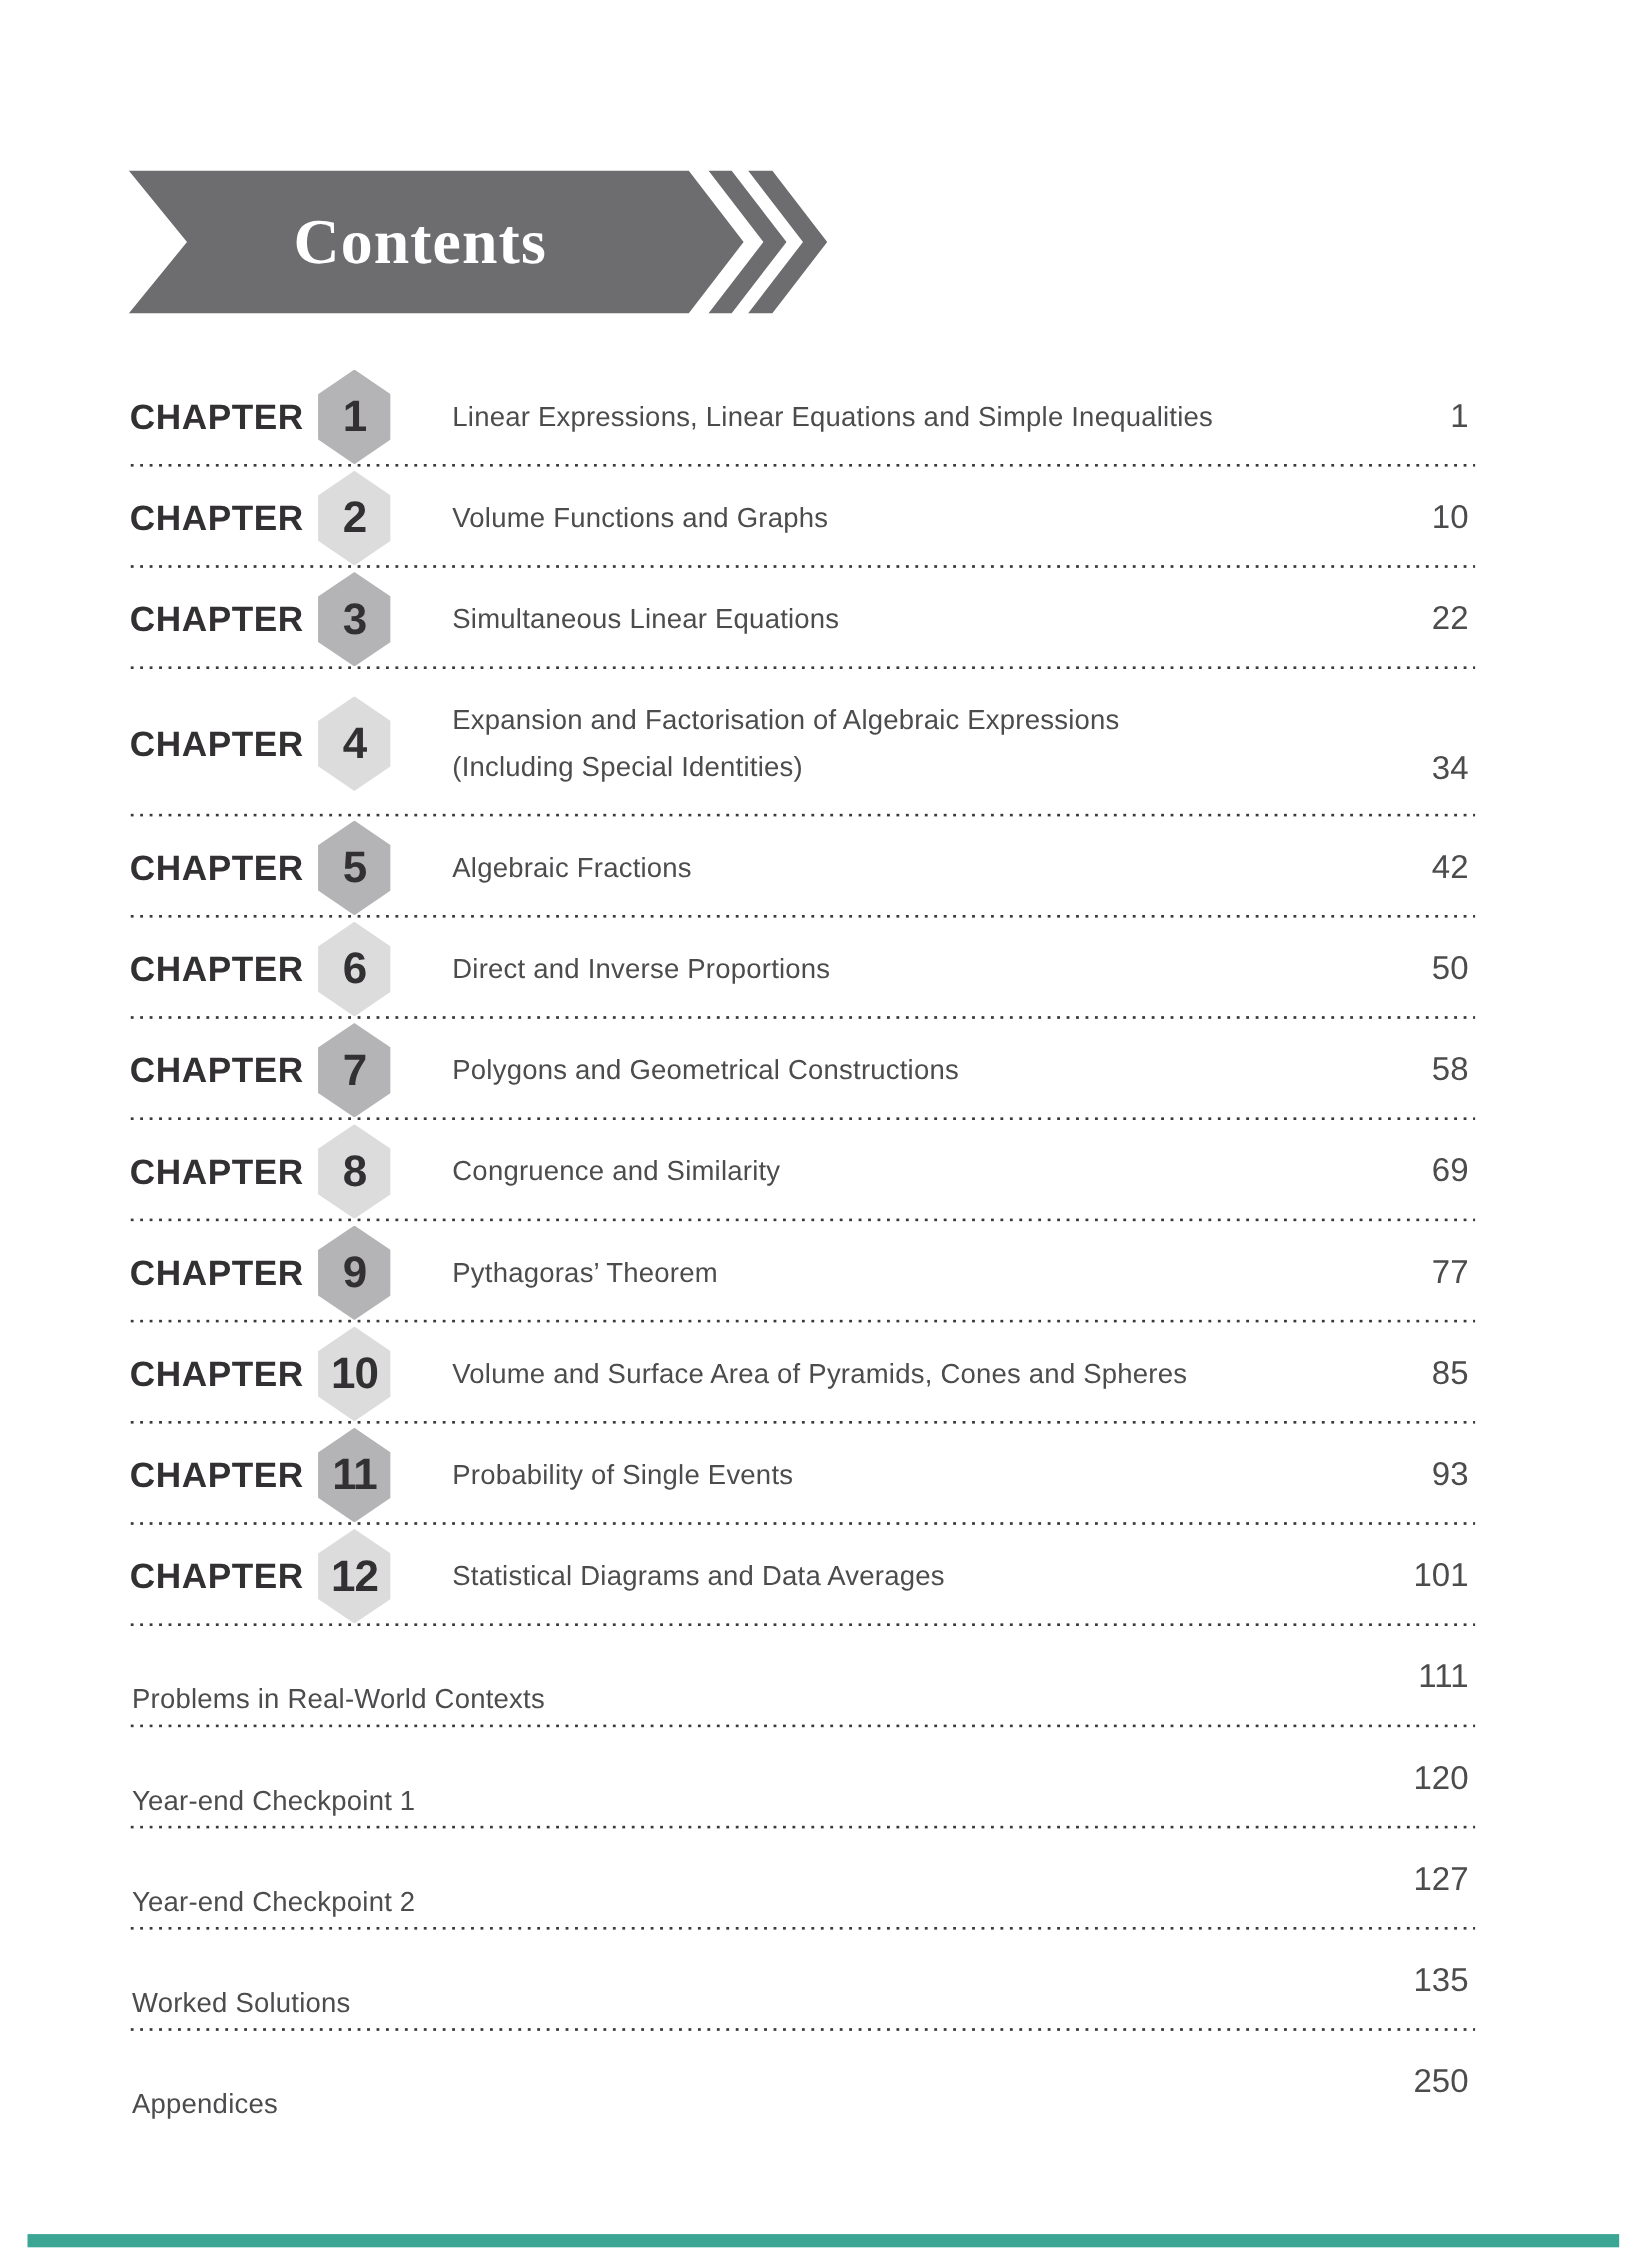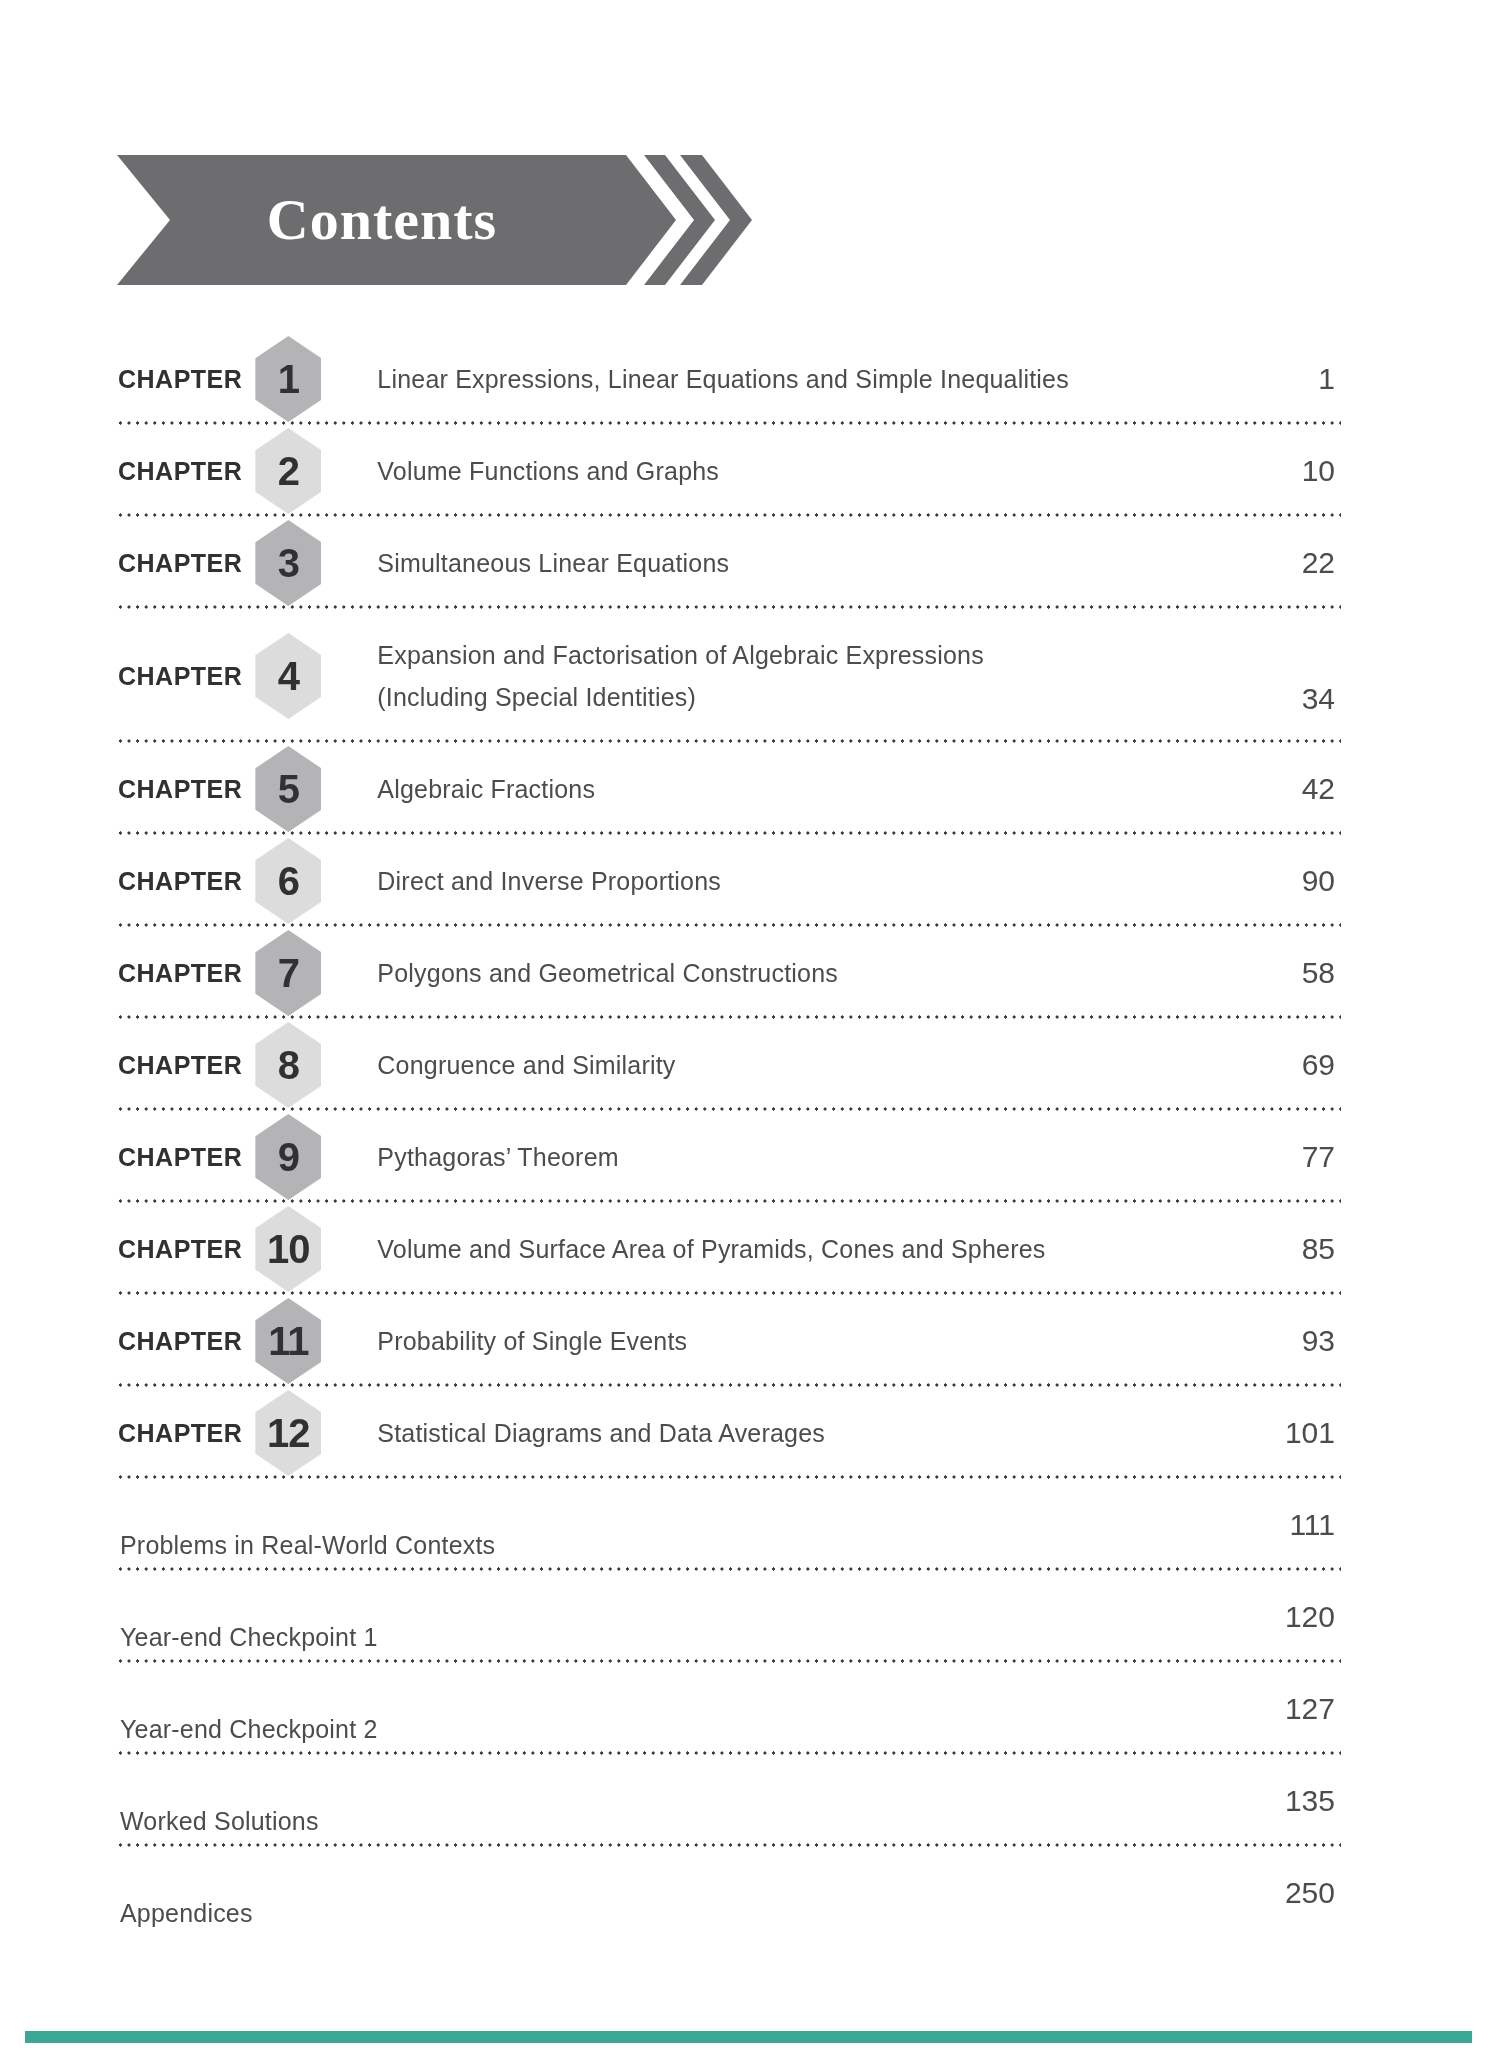--- a/index.html
+++ b/index.html
@@ -19,21 +19,21 @@
     position:absolute; left:0; top:0; width:530px; height:130px;
     line-height:130px; text-align:center; color:#ffffff;
     font-family:"Liberation Serif", serif; font-weight:bold;
     font-size:58px; letter-spacing:1px;
   }
   
   .toc{position:absolute; left:118px; top:333px; width:1223px;}
   .row{position:relative; display:flex; align-items:center; height:92px;}
   .row.two{height:134px;}
   .chap-label{
-    flex:0 0 115px; font-weight:bold; font-size:25px; color:var(--ink);
+    flex:0 0 115px; font-weight:bold; font-size:32px; color:var(--ink);
     letter-spacing:0.5px;
   }
   .hex{
     flex:0 0 66px; height:86px; margin-left:13px;
     display:flex; align-items:center; justify-content:center;
     clip-path:polygon(50% 0%,100% 26%,100% 74%,50% 100%,0% 74%,0% 26%);
   }
   .hex.odd{background:var(--hex-odd);}
   .hex.even{background:var(--hex-even);}
   .hex .num{font-size:40px; font-weight:bold; color:var(--ink); letter-spacing:-1px;}
@@ -133,21 +133,21 @@
         <div class="divider"></div>
       </div>
       <div class="row">
         <span class="chap-label">CHAPTER</span>
         <span class="hex even">
           <span class="num">6</span>
         </span>
         <div class="title">
           <div>Direct and Inverse Proportions</div>
         </div>
-        <div class="pagenum">90</div>
+        <div class="pagenum">50</div>
         <div class="divider"></div>
       </div>
       <div class="row">
         <span class="chap-label">CHAPTER</span>
         <span class="hex odd">
           <span class="num">7</span>
         </span>
         <div class="title">
           <div>Polygons and Geometrical Constructions</div>
         </div>

